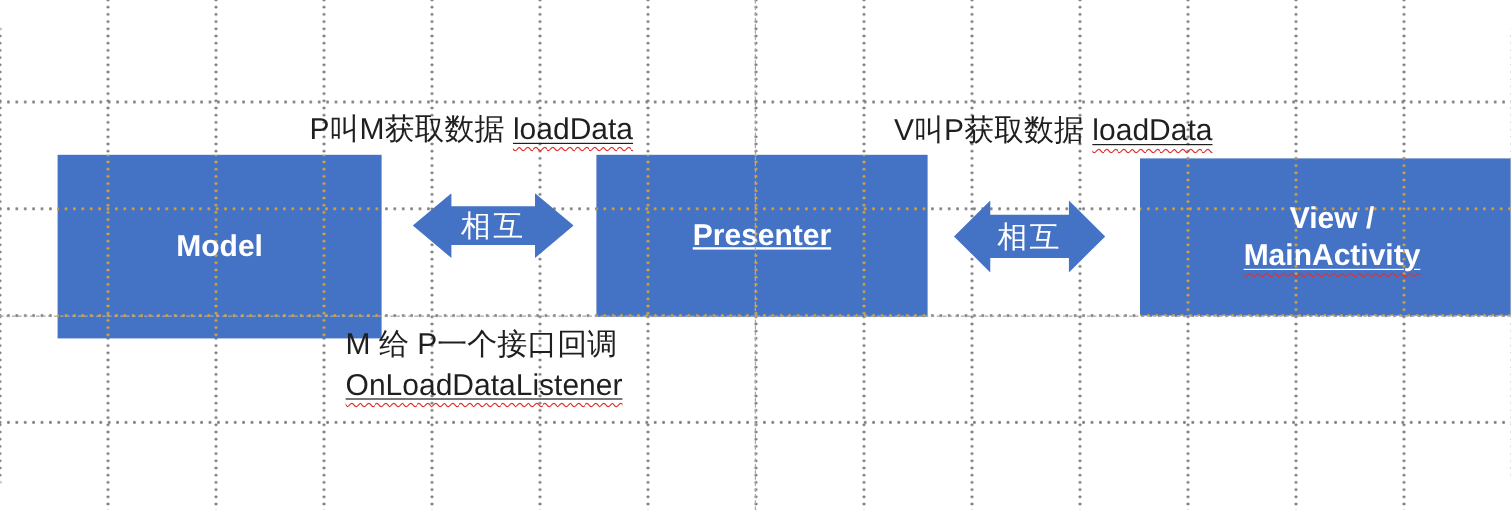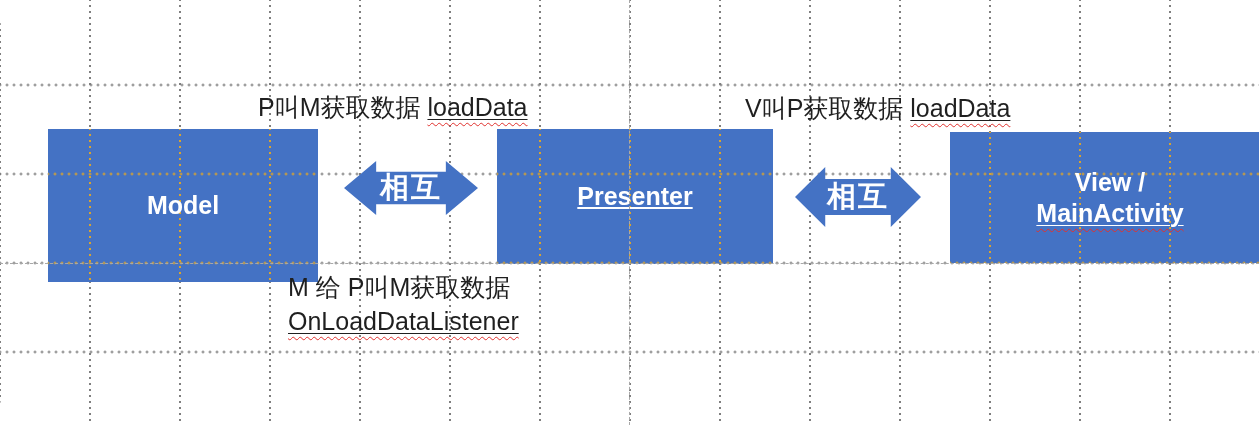--- a/index.html
+++ b/index.html
@@ -35,21 +35,21 @@
   }
   .box-model     { left:48px;  top:129px; width:270px; height:153px; background-position:-3px -3px, -3.5px 0.5px; }
   .box-presenter { left:497px; top:129px; width:276px; height:135px; background-position:-2px -3px, -3.5px 0.5px;text-decoration:underline; }
   .box-view      { left:950px; top:132px; width:320px; height:131px; line-height:31px; background-position:-5px -3px, -3.5px -2.5px; }
 
   
   .arrow { position:absolute; z-index:3; display:flex; align-items:center; justify-content:center; }
   .arrow svg { position:absolute; left:0; top:0; width:100%; height:100%; }
   .arrow-1 { left:344px; top:161px; width:134px; height:54px; }
   .arrow-2 { left:795px; top:167px; width:126px; height:60px; }
-  .arrow-label { position:relative; z-index:1; color:#ffffff; font-size:29px; font-weight:700; letter-spacing:2px; }
+  .arrow-label { position:relative; z-index:1; color:#ffffff; font-size:25px; font-weight:400; letter-spacing:2px; }
 
   
   .ann { position:absolute; z-index:4; font-size:25px; color:#1f1f1f; white-space:nowrap; }
   .ann2 { line-height:34px; }
   .ann-tl { left:258px; top:91px;  }
   .ann-tr { left:713px; top:92px;margin-left:32px;  }
   .ann-bl { left:288px; top:270px; }
   .ann-br { left:740px; top:279px; }
 
   
@@ -75,21 +75,21 @@
 
   <div class="ann ann-tl">
     <span>P叫M获取数据 </span><span class="sp"><span class="u">loadData</span></span>
   </div>
 
   <div class="ann ann-tr">
     <span>V叫P获取数据 </span><span class="sp"><span class="u">loadData</span></span>
   </div>
 
   <div class="ann ann2 ann-bl">
-    <div>M 给 P叫M获取数据</div>
+    <div>M 给 P一个接口回调</div>
     <div><span class="sp"><span class="u">OnLoadDataListener</span></span></div>
   </div>
 
 
   <div class="box box-model">
     <span>Model</span>
   </div>
 
   <div class="box box-presenter">
     <span>Presenter</span>

